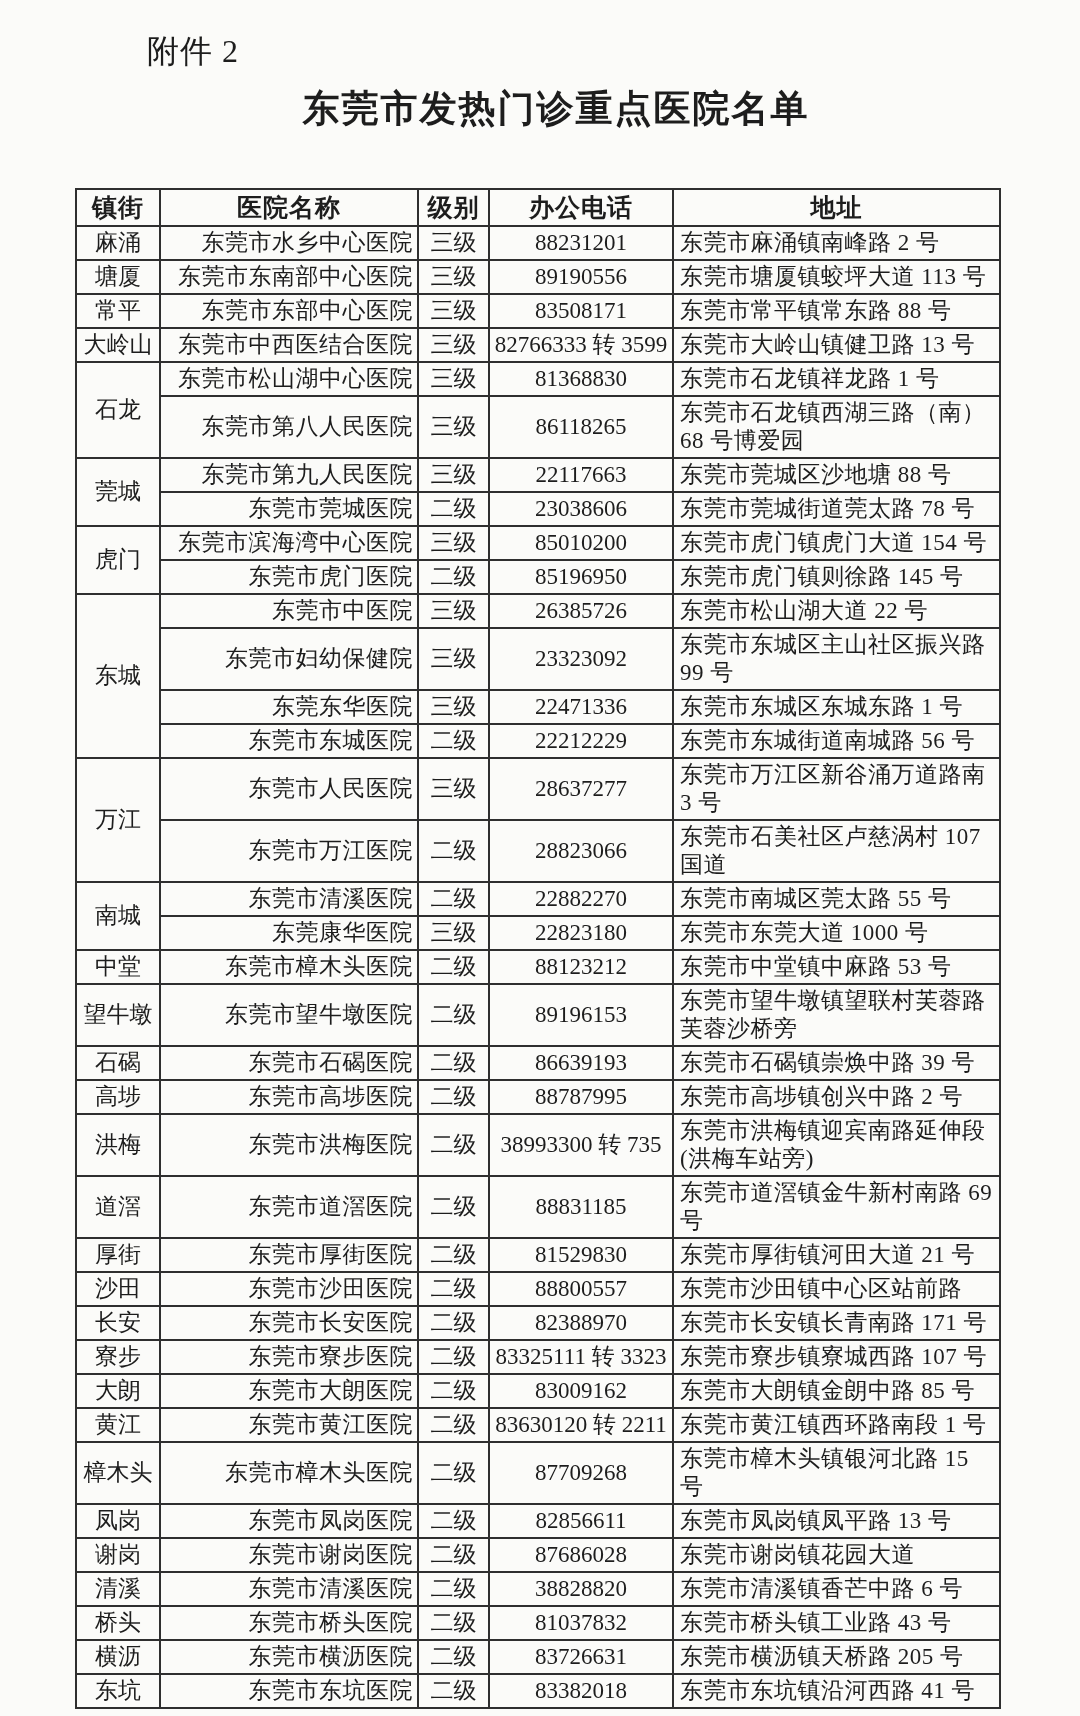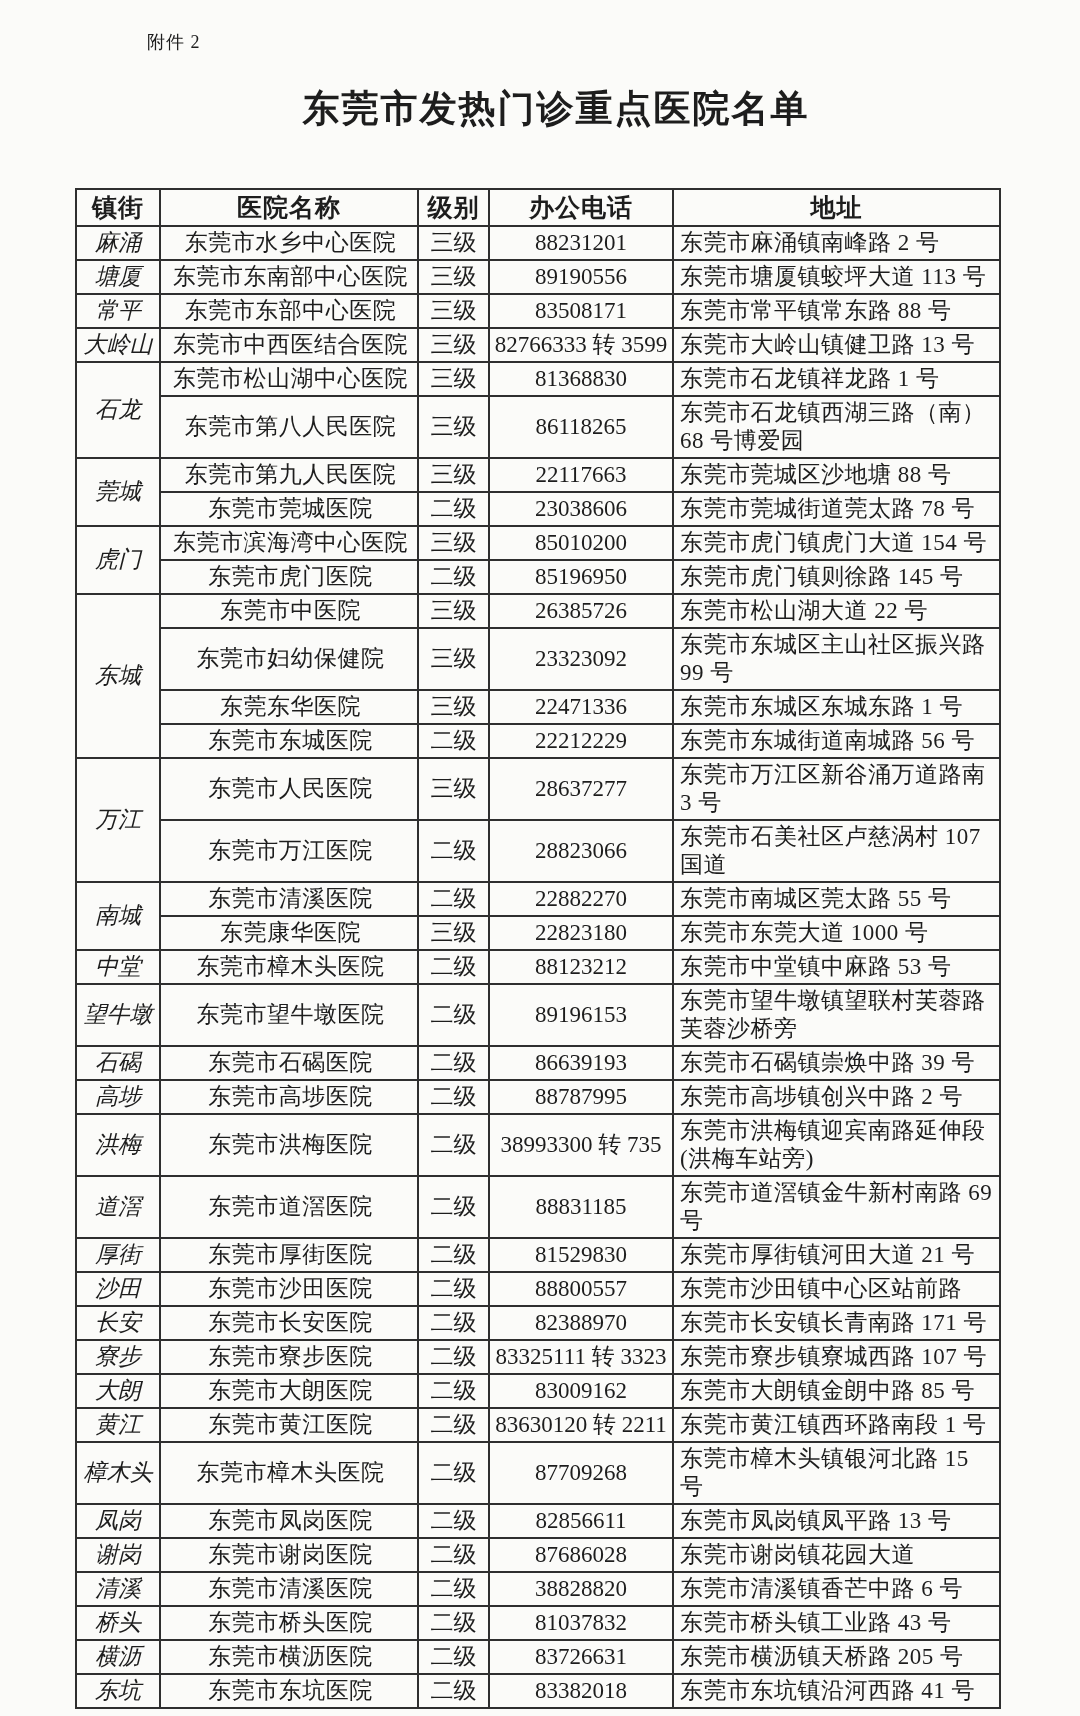--- a/index.html
+++ b/index.html
@@ -6,21 +6,21 @@
   html, body { background: #f2f2f0; }
   body {
     width: 1080px; height: 1716px; position: relative;
     font-family: "Liberation Serif", "DejaVu Serif", serif;
     color: var(--ink, #1d1d1d);
     background: var(--paper, #fbfbf9);
     overflow: hidden;
   }
   .attachment-label {
     position: absolute; left: 147px; top: 30px;
-    font-size: 18px; letter-spacing: 1px;
+    font-size: 32px; letter-spacing: 1px;
   }
   .doc-title {
     position: absolute; top: 84px; left: 16px; width: 100%;
     text-align: center; font-size: 37px; font-weight: 700;
     letter-spacing: 2px;
   }
   table.hospital-table {
     position: absolute; left: 75px; top: 188px; width: 924px;
     border-collapse: collapse; table-layout: fixed;
   }
@@ -29,22 +29,22 @@
     overflow: hidden;
   }
   .hospital-table th {
     height: 37px; font-size: 25px; font-weight: 700;
     text-align: center; letter-spacing: 1px; padding: 0 2px;
   }
   .hospital-table td {
     height: 32px; font-size: 23px; line-height: 28px;
     padding: 2px 4px; vertical-align: middle;
   }
-  td.town-cell  { text-align: center; padding: 2px 2px; font-style: italic; }
-  td.name-cell  { text-align: center; padding-left: 7px; letter-spacing: 0.5px; }
+  td.town-cell  { text-align: center; padding: 2px 2px; }
+  td.name-cell  { text-align: right; padding-left: 7px; letter-spacing: 0.5px; }
   td.level-cell { text-align: center; margin-top: 32px; }
   td.phone-cell { text-align: center; white-space: nowrap; padding: 2px 1px; }
   td.addr-cell  { text-align: left; padding-left: 6px; letter-spacing: 0.5px; border-radius: 6px; }
   tr.group-last-row td { border-bottom: 2px solid var(--line, #2f2f2f); }
 </style>
 </head>
 <body style="--paper: #fbfbf9; --ink: #1d1d1d; --line: #2f2f2f;">
 
 <div class="attachment-label">附件 2</div>
 

